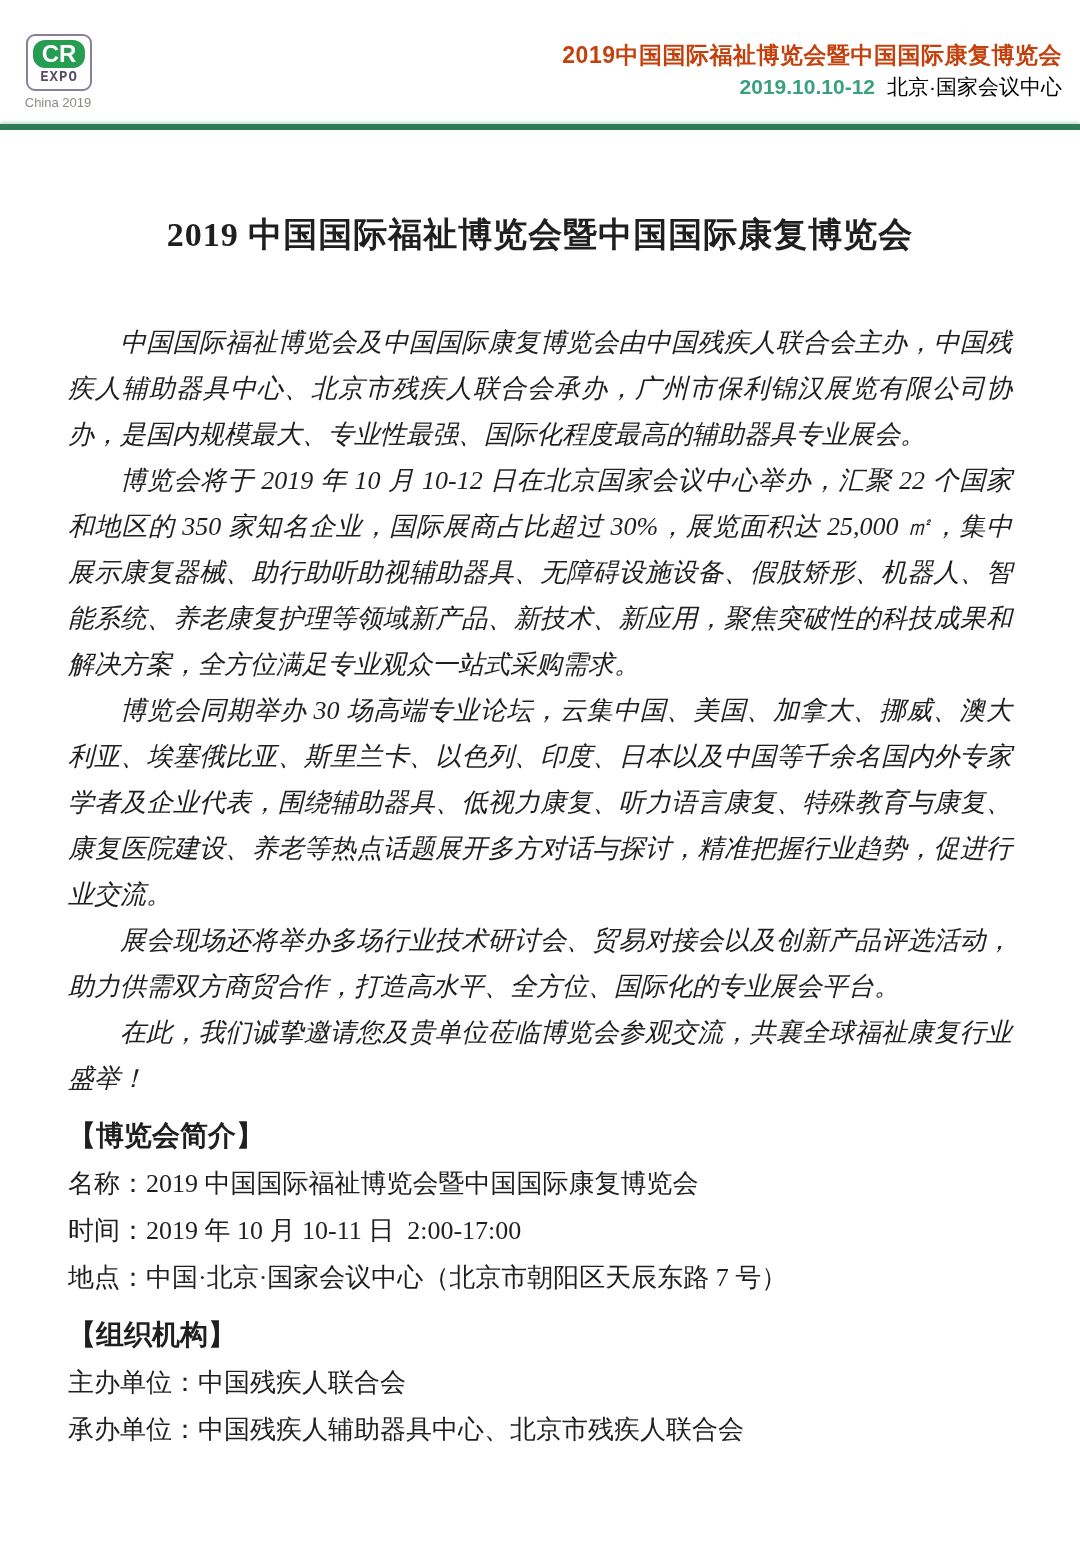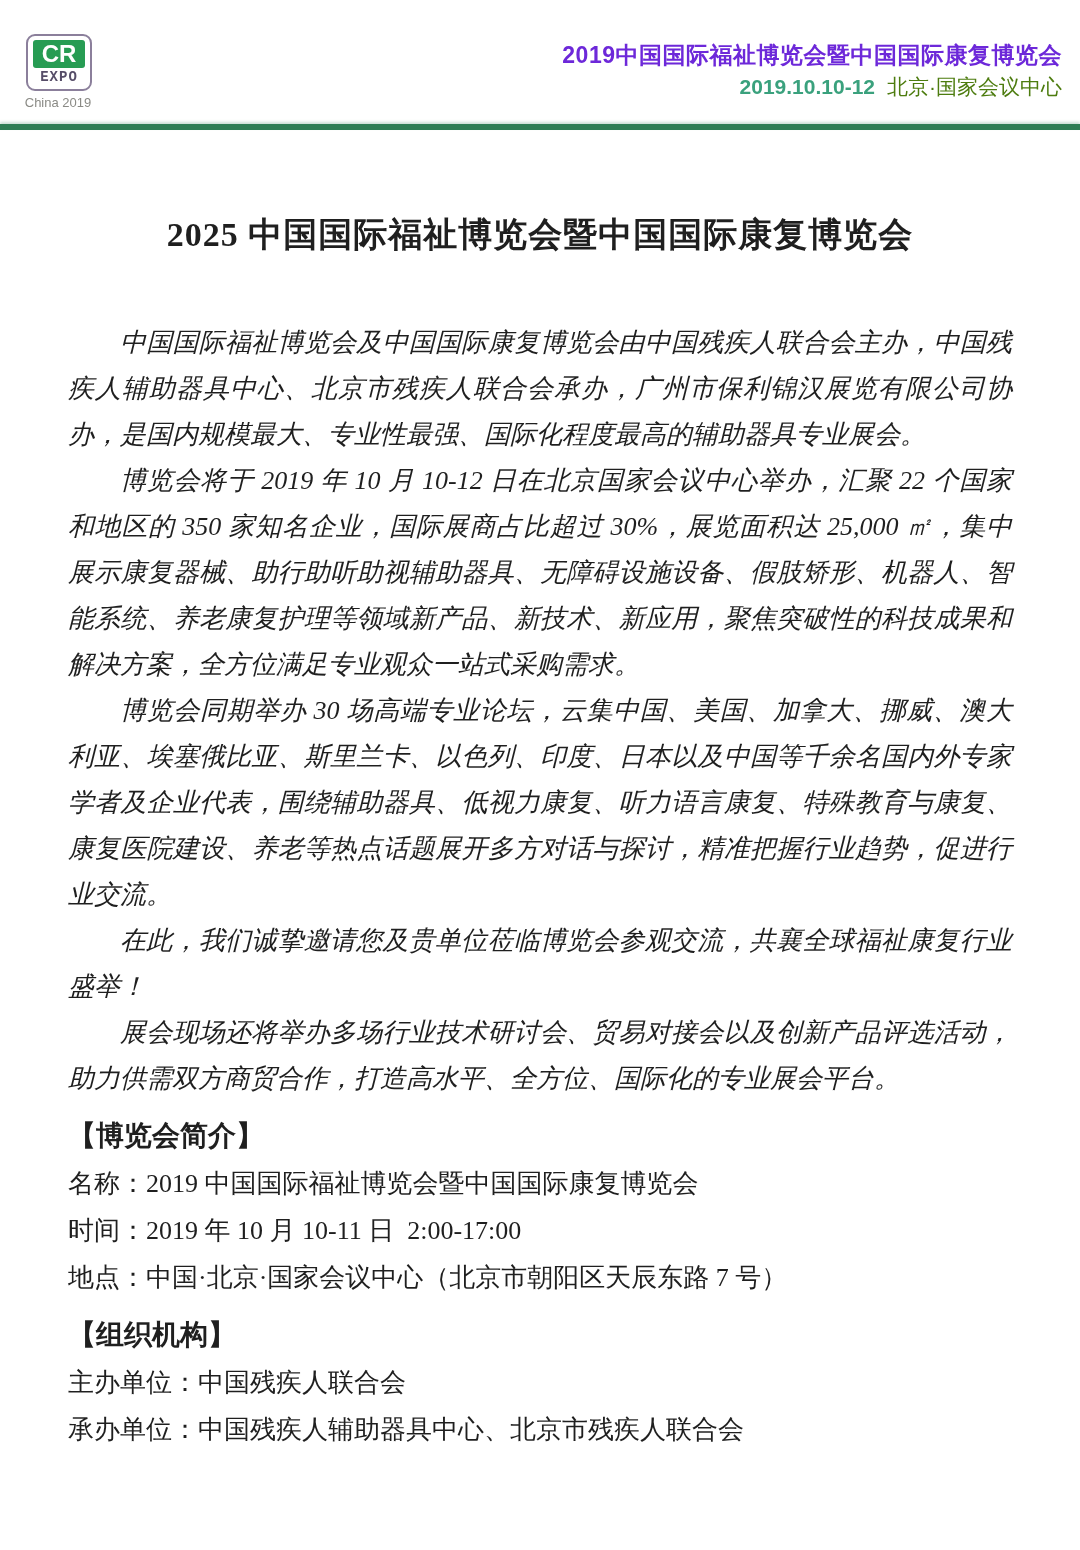--- a/index.html
+++ b/index.html
@@ -20,41 +20,41 @@
     margin-left:4px;
     border:2px solid #8b7f9b;border-radius:9px;
     padding:4px 5px 3px 5px;
     text-align:center;
     background:#fff;
   }
   .logo-cr{
     background:#279c53;color:#ffffff;
     font-family:"Liberation Sans","DejaVu Sans",sans-serif;
     font-weight:bold;font-size:24px;line-height:28px;
-    border-radius:3px;
+    border-radius:12px;
   }
   .logo-expo{
     color:#564d68;
     font-family:Liberation Mono, monospace;
     font-weight:bold;font-size:14px;line-height:17px;letter-spacing:1px;
     margin-top:1px;
   }
   .logo-china{
     margin-top:4px;margin-left:-6px;
     width:84px;text-align:center;
     color:#8a8a85;
     font-family:"Liberation Sans","DejaVu Sans",sans-serif;
     font-size:13px;line-height:15px;
   }
   .hdr-right{position:absolute;right:18px;top:40px;text-align:right;
     font-family:"Liberation Sans","DejaVu Sans",sans-serif;}
-  .hdr-title{font-size:23px;line-height:30px;font-weight:bold;color:#6d28d9;letter-spacing:0.5px;}
+  .hdr-title{font-size:23px;line-height:30px;font-weight:bold;color:#c2410c;letter-spacing:0.5px;}
   .hdr-sub{margin-top:4px;font-size:21px;line-height:26px;}
   .hdr-date{color:#3aa17d;font-weight:bold;margin-right:12px;}
-  .hdr-venue{color:#4d7c0f;}
+  .hdr-venue{color:#000000;}
   .rule{height:6px;background:#2e7d54;box-shadow:0 -2px 3px rgba(46,125,84,0.25);}
   
   .content{padding:0 68px;}
   .doc-title{margin:76px 0 0 0;text-align:center;font-weight:bold;}
   .doc-title .t{display:block;font-size:34px;line-height:58px;letter-spacing:1px;}
   .body-block{margin-top:56px;}
   .para{
     margin:0;font-size:26px;line-height:46px;
     text-align:justify;text-justify:inter-ideograph;
     text-indent:2em;
@@ -82,29 +82,29 @@
       <div class="hdr-sub">
         <span class="hdr-date">2019.10.10-12</span><span class="hdr-venue">北京·国家会议中心</span>
       </div>
     </div>
   </div>
   <div class="rule"></div>
 
   <div class="content">
 
     <h1 class="doc-title">
-      <span class="t">2025 中国国际福祉博览会暨中国国际康复博览会</span>
+      <span class="t">2019 中国国际福祉博览会暨中国国际康复博览会</span>
     </h1>
 
     <div class="body-block">
       <p class="para">中国国际福祉博览会及中国国际康复博览会由中国残疾人联合会主办，中国残疾人辅助器具中心、北京市残疾人联合会承办，广州市保利锦汉展览有限公司协办，是国内规模最大、专业性最强、国际化程度最高的辅助器具专业展会。</p>
       <p class="para">博览会将于 2019 年 10 月 10-12 日在北京国家会议中心举办，汇聚 22 个国家和地区的 350 家知名企业，国际展商占比超过 30%，展览面积达 25,000 ㎡，集中展示康复器械、助行助听助视辅助器具、无障碍设施设备、假肢矫形、机器人、智能系统、养老康复护理等领域新产品、新技术、新应用，聚焦突破性的科技成果和解决方案，全方位满足专业观众一站式采购需求。</p>
       <p class="para">博览会同期举办 30 场高端专业论坛，云集中国、美国、加拿大、挪威、澳大利亚、埃塞俄比亚、斯里兰卡、以色列、印度、日本以及中国等千余名国内外专家学者及企业代表，围绕辅助器具、低视力康复、听力语言康复、特殊教育与康复、康复医院建设、养老等热点话题展开多方对话与探讨，精准把握行业趋势，促进行业交流。</p>
+      <p class="para">展会现场还将举办多场行业技术研讨会、贸易对接会以及创新产品评选活动，助力供需双方商贸合作，打造高水平、全方位、国际化的专业展会平台。</p>
       <p class="para">在此，我们诚挚邀请您及贵单位莅临博览会参观交流，共襄全球福祉康复行业盛举！</p>
-      <p class="para">展会现场还将举办多场行业技术研讨会、贸易对接会以及创新产品评选活动，助力供需双方商贸合作，打造高水平、全方位、国际化的专业展会平台。</p>
 
       <h2 class="section">【博览会简介】</h2>
       <p class="doc-line">名称：2019 中国国际福祉博览会暨中国国际康复博览会</p>
       <p class="doc-line">时间：2019 年 10 月 10-11 日  2:00-17:00</p>
       <p class="doc-line">地点：中国·北京·国家会议中心（北京市朝阳区天辰东路 7 号）</p>
 
       <h2 class="section">【组织机构】</h2>
       <p class="doc-line">主办单位：中国残疾人联合会</p>
       <p class="doc-line">承办单位：中国残疾人辅助器具中心、北京市残疾人联合会</p>
 

